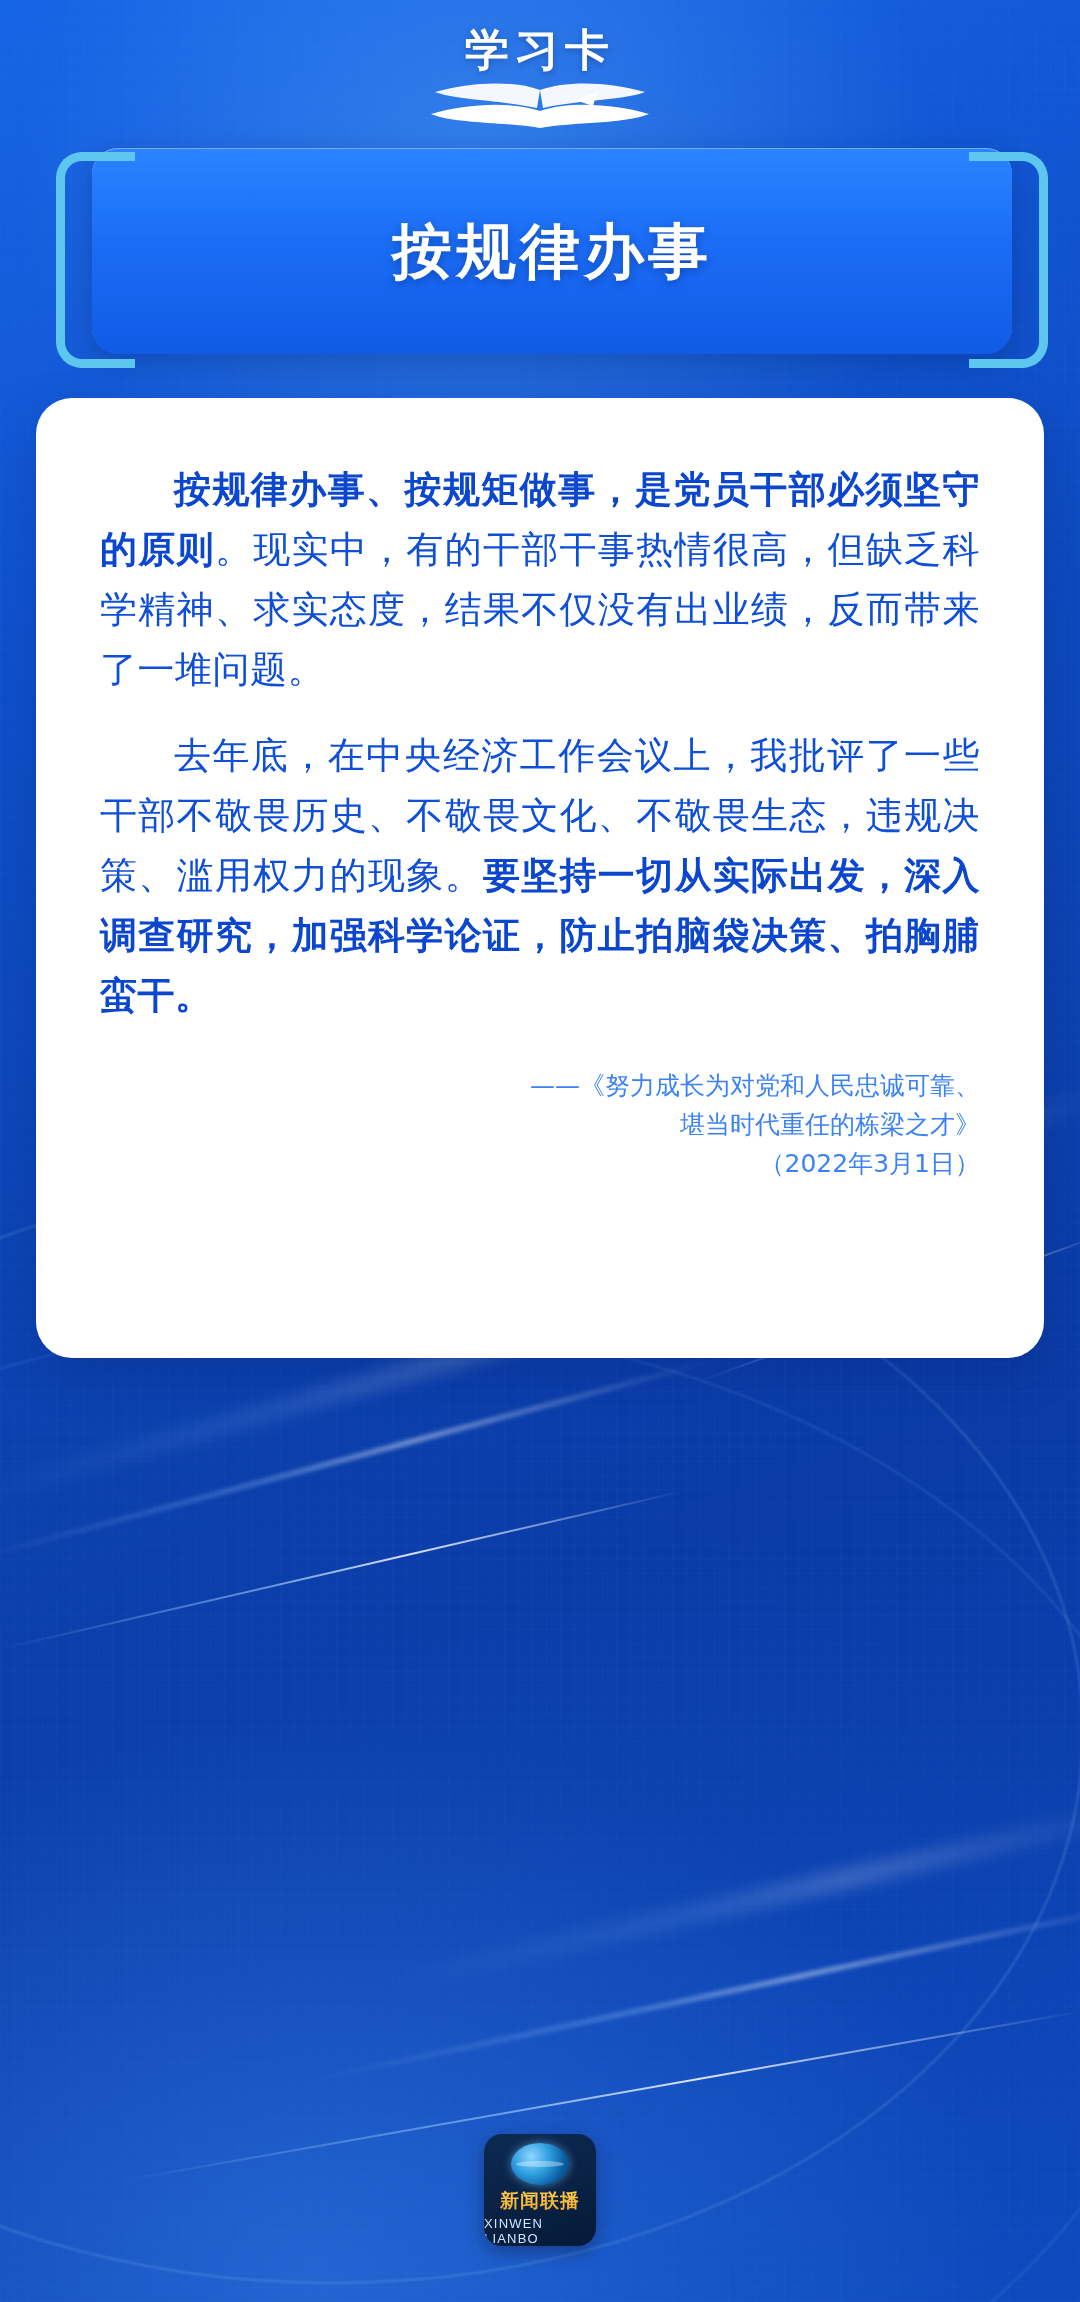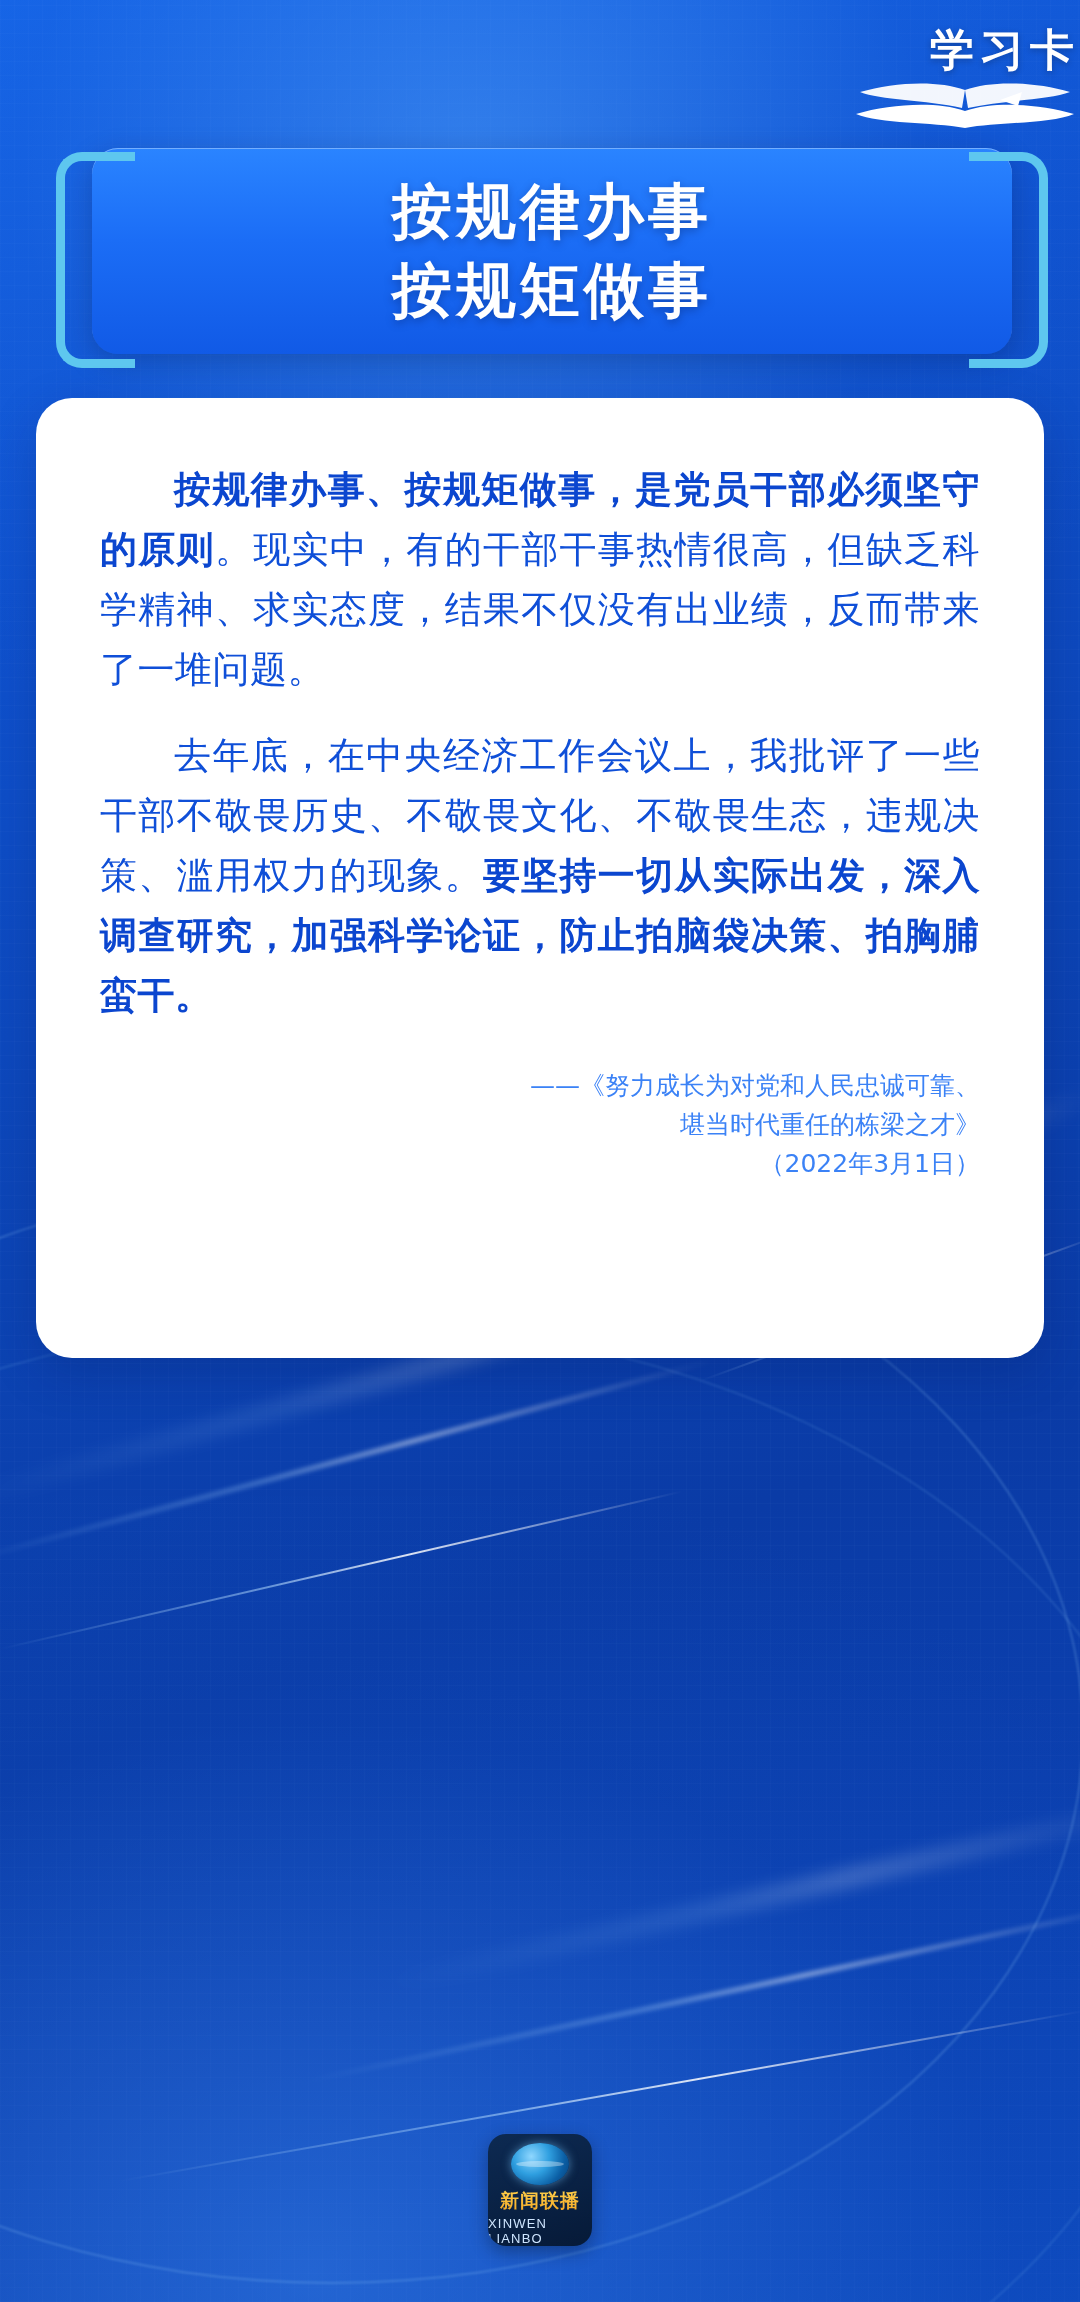--- a/index.html
+++ b/index.html
@@ -65,21 +65,21 @@
   }
 
   
   .logo-wrap {
     position: absolute;
     top: 28px;
     left: 0;
     width: 100%;
     display: flex;
     flex-direction: column;
-    align-items: flex-end;
+    align-items: center;
   }
   .logo-text {
     font-size: 44px;
     font-weight: bold;
     color: #ffffff;
     letter-spacing: 6px;
     line-height: 1;
     text-shadow: 0 2px 6px rgba(0,0,0,0.25);
     font-family: "DejaVu Sans", "Liberation Sans", sans-serif;
   }
@@ -169,21 +169,21 @@
     font-family: "DejaVu Sans", "Liberation Sans", sans-serif;
   }
   .source div { white-space: nowrap; }
 
   
   .footer {
     position: absolute;
     left: 50%;
     transform: translateX(-50%);
     bottom: 56px;
-    width: 104px;
+    width: 112px;
     height: 112px;
     border-radius: 18px;
     background: linear-gradient(160deg, #0d2a52 0%, #061a38 100%);
     box-shadow: 0 6px 18px rgba(0,0,0,0.3);
     display: flex;
     flex-direction: column;
     align-items: center;
     justify-content: flex-start;
     overflow: hidden;
   }
@@ -259,21 +259,20 @@
     </svg>
   </div>
 </div>
 
 <div class="banner">
   <div class="banner-plate"></div>
   <div class="bracket left"></div>
   <div class="bracket right"></div>
   <div class="banner-text">
     <div class="banner-line">按规律办事</div>
-    <div class="banner-line">按规矩做事</div>
   </div>
 </div>
 
 <div class="card">
 
   <p class="para">
     <b>按规律办事、按规矩做事，是党员干部必须坚守的原则</b><span class="normal">。现实中，有的干部干事热情很高，但缺乏科学精神、求实态度，结果不仅没有出业绩，反而带来了一堆问题。</span>
   </p>
 
   <p class="para">

